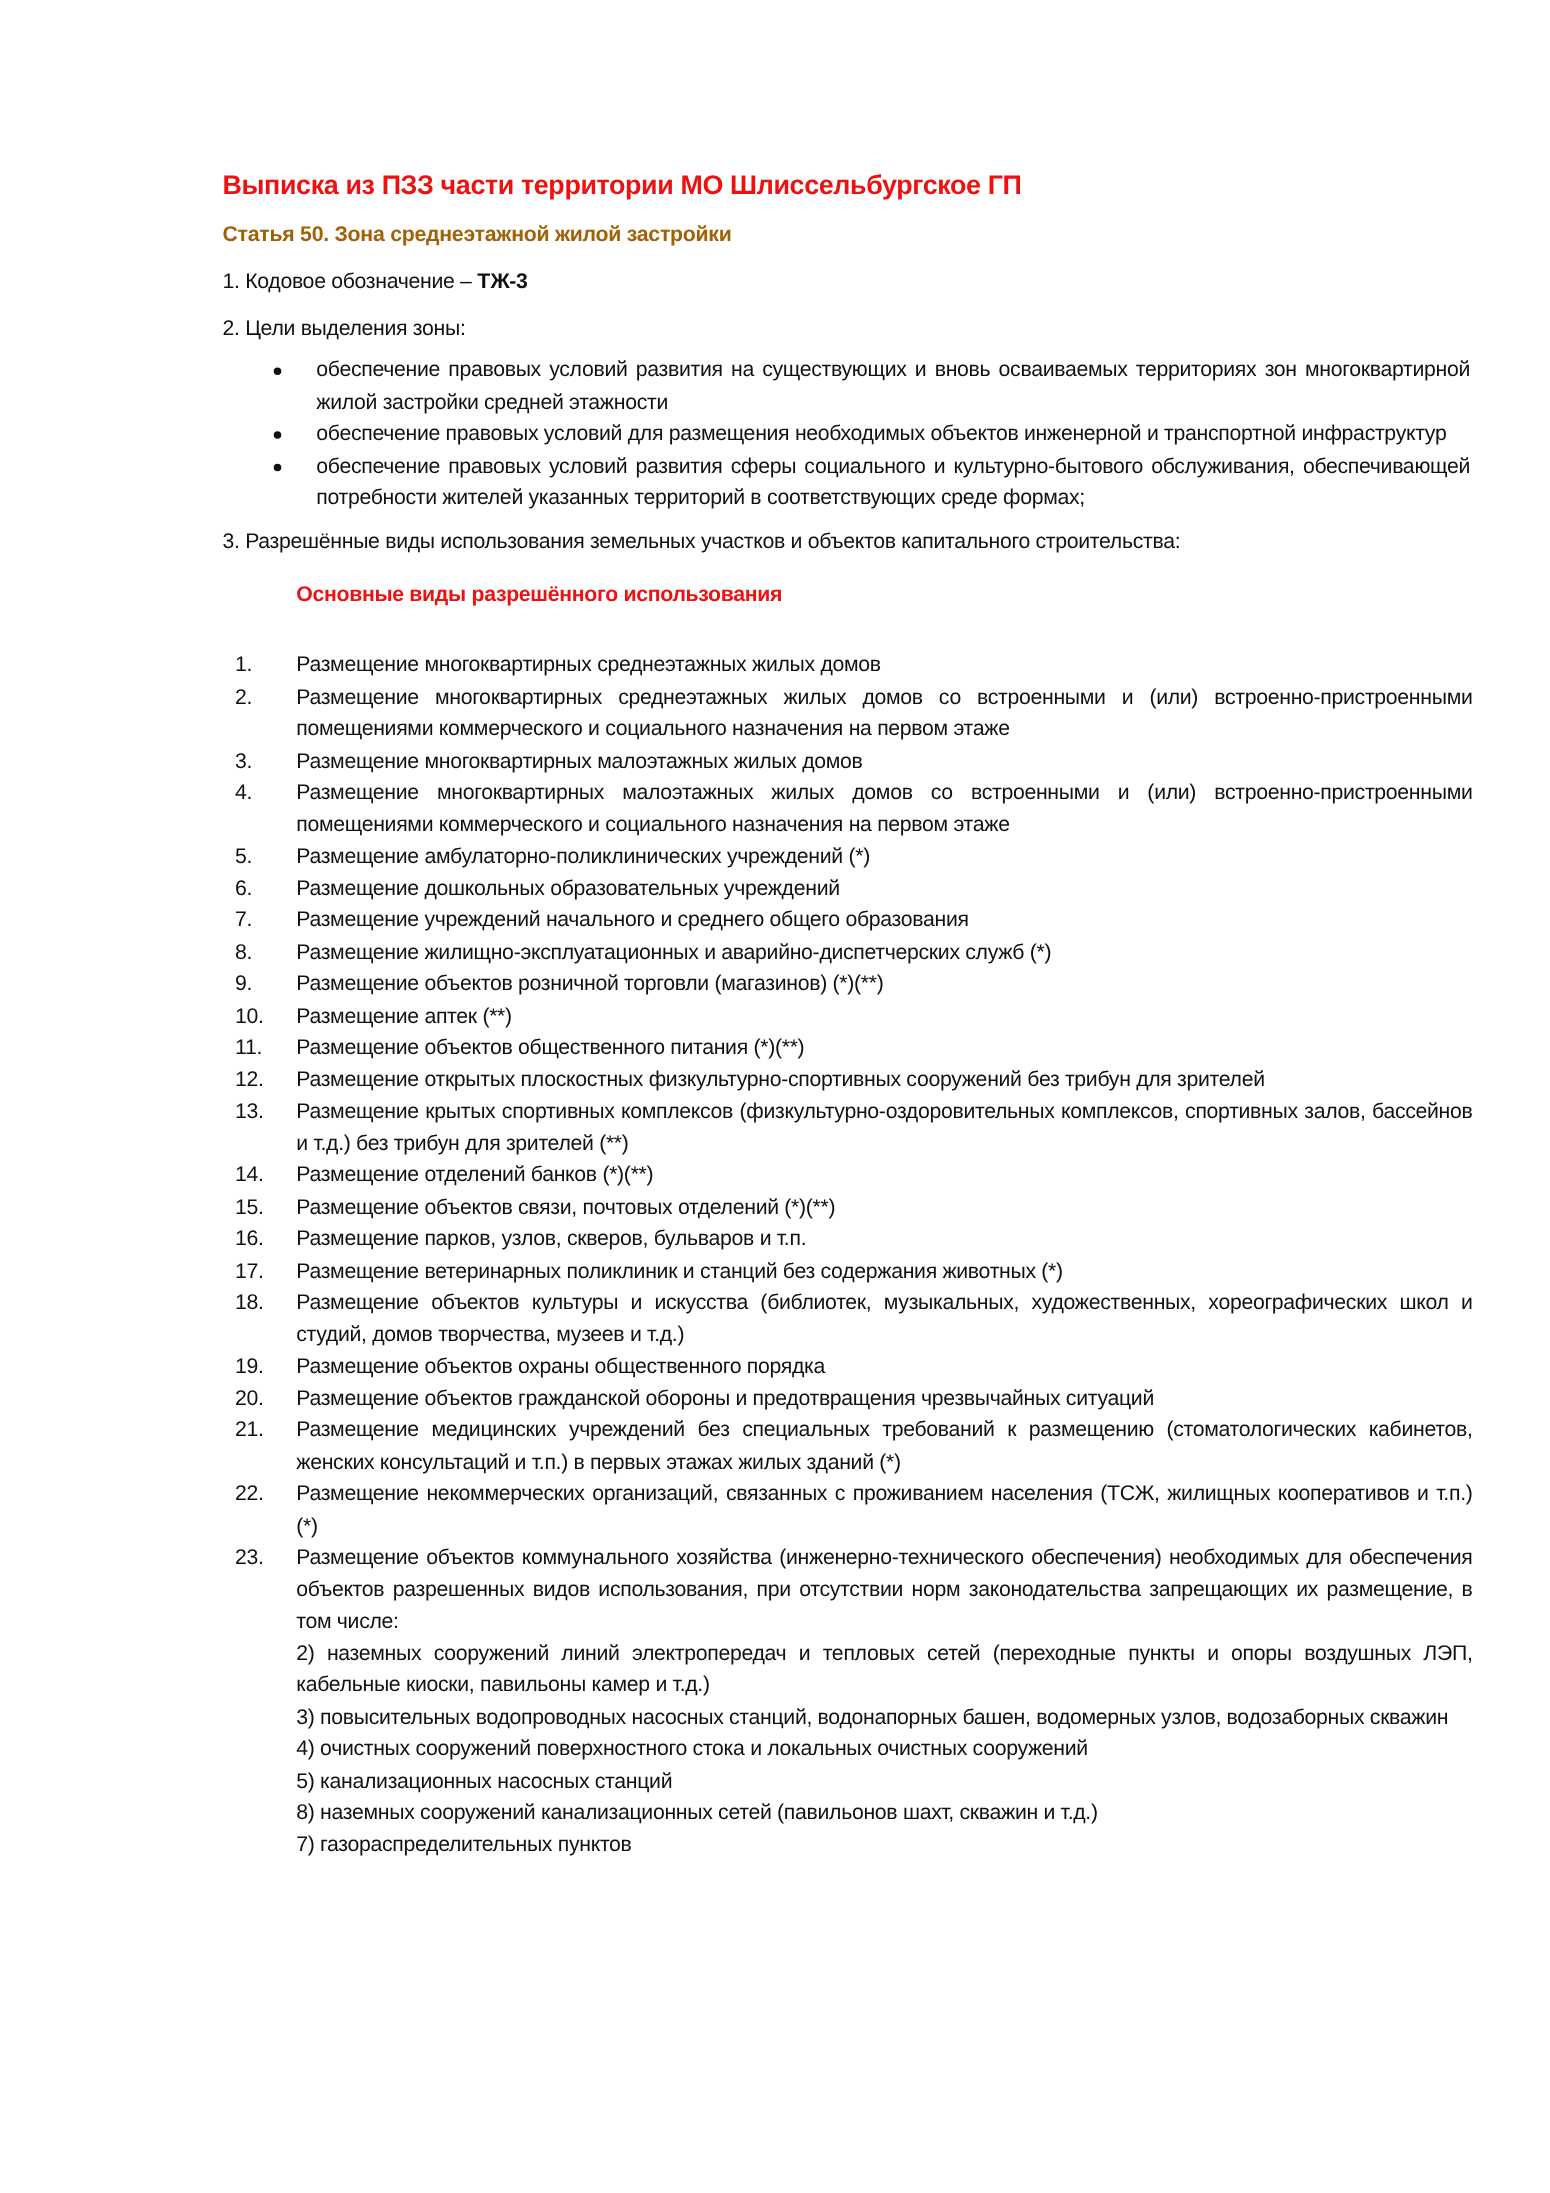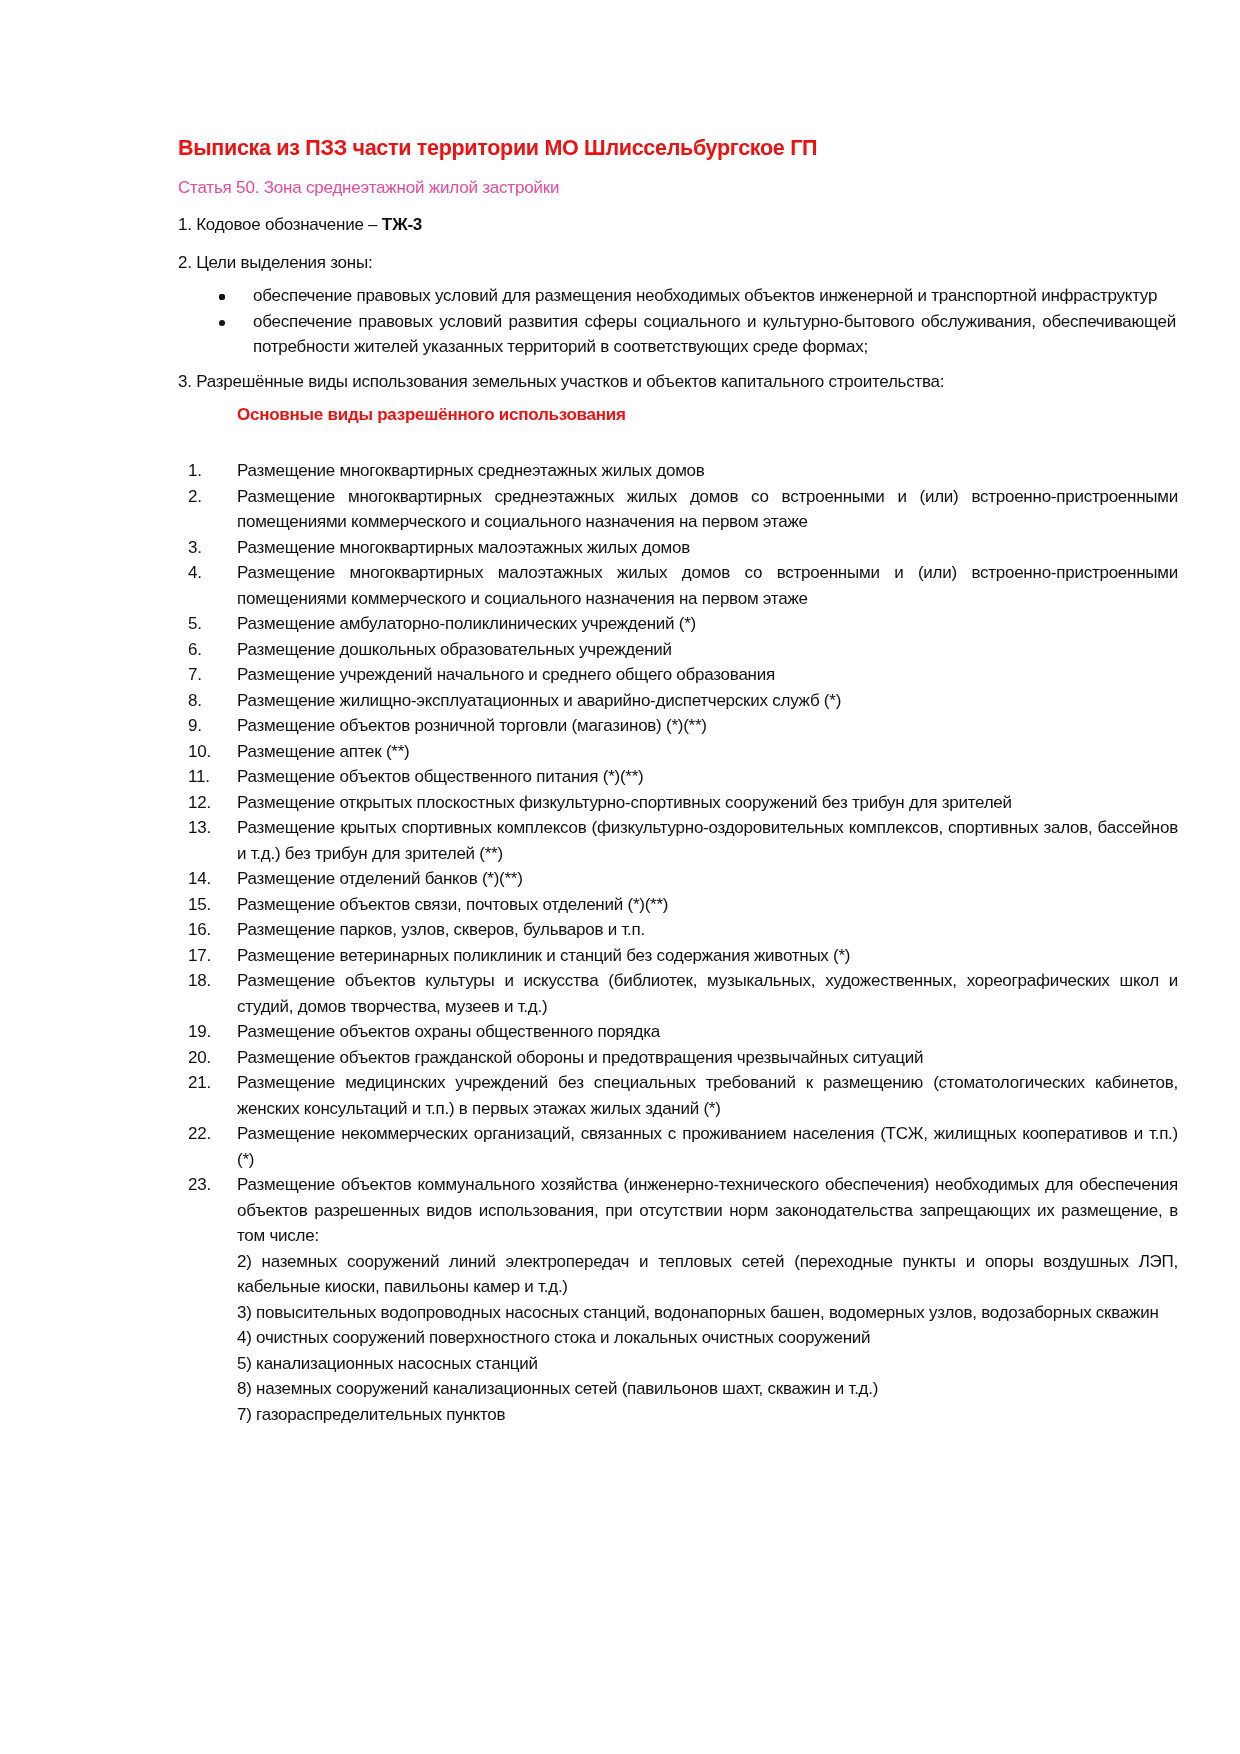--- a/index.html
+++ b/index.html
@@ -7,21 +7,21 @@
     width: 1240px; height: 1754px; position: relative; overflow: hidden;
     font-family: "Liberation Sans", "DejaVu Sans", sans-serif;
     color: #111111;
   }
   .page { position: absolute; left: 178px; top: 133px; width: 1000px; }
   .title {
     color: #ee1111; font-weight: bold; font-size: 21.5px; letter-spacing: -0.3px;
     margin: 0 0 12px 0; line-height: 30px;
   }
   .article {
-    color: #ec4899; font-weight: normal; font-size: 17px; letter-spacing: -0.2px;
+    color: #a16207; font-weight: bold; font-size: 17px; letter-spacing: -0.2px;
     margin: 0 0 11px 0; line-height: 26px;
   }
   .para { font-size: 17px; line-height: 25.5px; margin: 0 0 12px 0; letter-spacing: -0.25px; }
   .para b { font-weight: bold; }
   ul.goals { list-style: none; margin: 0 0 9px 0; padding: 0; }
   ul.goals li {
     position: relative; padding-left: 75px; font-size: 17px; line-height: 25.5px;
     text-align: justify; letter-spacing: -0.25px; width: 923px;
   }
   ul.goals li .bullet {
@@ -49,26 +49,26 @@
   <div class="title">Выписка из ПЗЗ части территории МО Шлиссельбургское ГП</div>
   <div class="article">Статья 50. Зона среднеэтажной жилой застройки</div>
 
   <div class="para">
     <span>1. Кодовое обозначение – </span><b>ТЖ-3</b>
   </div>
 
   <div class="para" style="margin-bottom:8px">2. Цели выделения зоны:</div>
 
   <ul class="goals">
-    <li><span class="bullet"></span></li>
+    <li><span class="bullet"></span><span>обеспечение правовых условий развития на существующих и вновь осваиваемых территориях зон многоквартирной жилой застройки средней этажности</span></li>
     <li><span class="bullet"></span><span>обеспечение правовых условий для размещения необходимых объектов инженерной и транспортной инфраструктур</span></li>
     <li><span class="bullet"></span><span>обеспечение правовых условий развития сферы социального и культурно-бытового обслуживания, обеспечивающей потребности жителей указанных территорий в соответствующих среде формах;</span></li>
   </ul>
 
-  <div class="para" style="margin-bottom:8px">3. Разрешённые виды использования земельных участков и объектов капитального строительства:</div>
+  <div class="para" style="margin-bottom:18px">3. Разрешённые виды использования земельных участков и объектов капитального строительства:</div>
 
   <div class="subhead">Основные виды разрешённого использования</div>
 
   <ol class="uses" id="uses-list">
       <li><span class="num">1.</span><span>Размещение многоквартирных среднеэтажных жилых домов</span></li>
       <li><span class="num">2.</span><span>Размещение многоквартирных среднеэтажных жилых домов со встроенными и (или) встроенно-пристроенными помещениями коммерческого и социального назначения на первом этаже</span></li>
       <li><span class="num">3.</span><span>Размещение многоквартирных малоэтажных жилых домов</span></li>
       <li><span class="num">4.</span><span>Размещение многоквартирных малоэтажных жилых домов со встроенными и (или) встроенно-пристроенными помещениями коммерческого и социального назначения на первом этаже</span></li>
       <li><span class="num">5.</span><span>Размещение амбулаторно-поликлинических учреждений (*)</span></li>
       <li><span class="num">6.</span><span>Размещение дошкольных образовательных учреждений</span></li>

